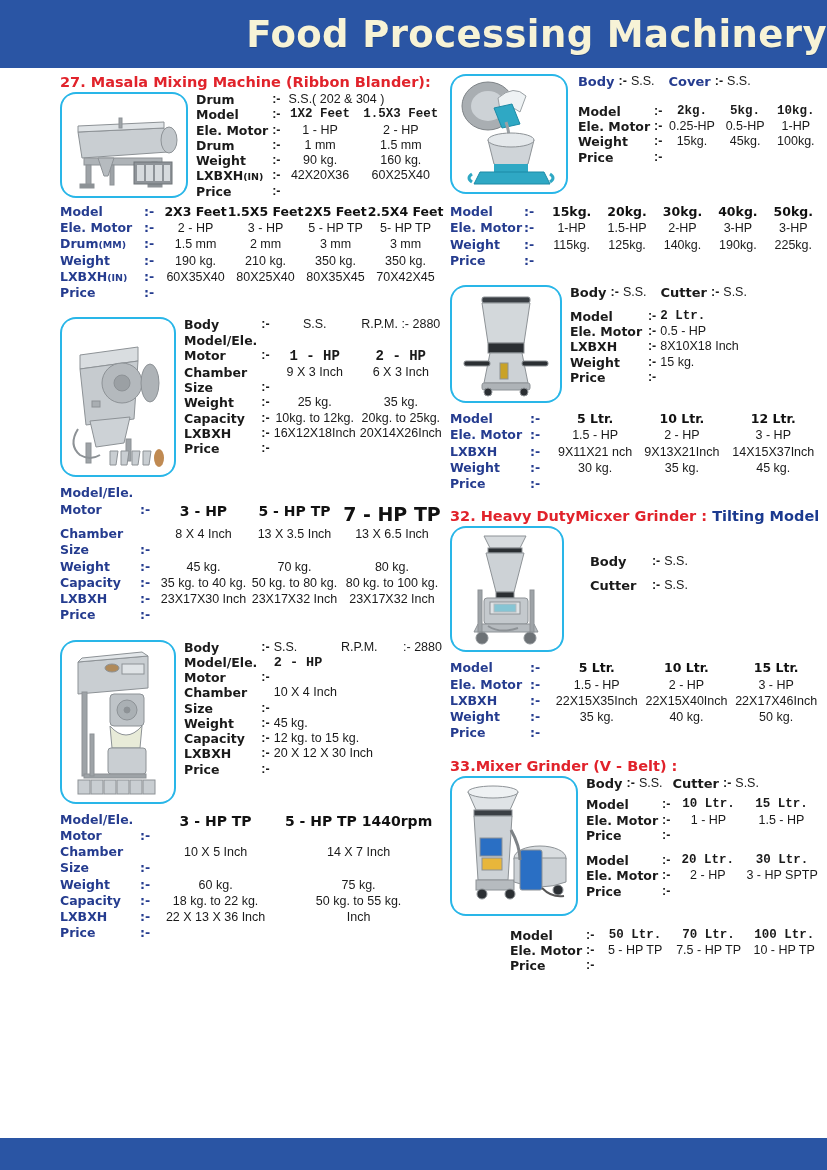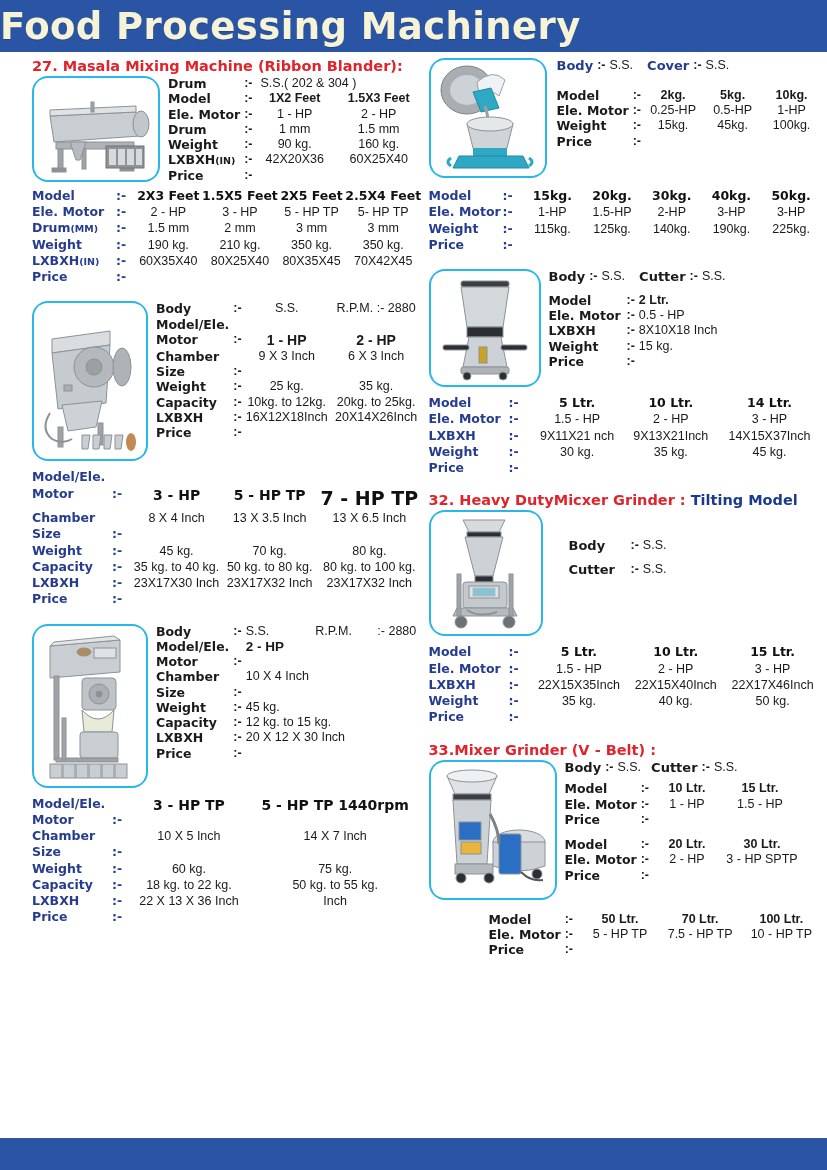--- a/index.html
+++ b/index.html
@@ -6,35 +6,35 @@
   html, body {
     width: 827px; height: 1170px;
     background: #ffffff;
     font-family: "Liberation Sans", sans-serif;
     overflow: hidden;
   }
   .page { position: relative; width: 827px; height: 1170px; background: #fff; }
 
   
   .banner {
-    height: 52px; background: #2a55a4;
-    display: flex; align-items: center; justify-content: flex-start;
+    height: 68px; background: #2a55a4;
+    display: flex; align-items: center; justify-content: flex-end;
   }
   .banner-title {
     color: #f7f3d6; font-size: 37px; font-weight: bold;
     letter-spacing: .4px; font-family: "DejaVu Sans", sans-serif;
     text-shadow: 0 1px 0 rgba(0,0,0,.18);
   }
   .footer-bar {
     position: absolute; left: 0; bottom: 0;
     width: 827px; height: 32px; background: #2a55a4;
   }
 
   
-  .cols { display: flex; padding: 6px 6px 0 24px; }
+  .cols { display: flex; padding: 6px 6px 0 16px; margin-left: 36px; }
   .col { width: 407px; }
   .col-left  { padding-left: 8px; }
   .col-right { padding-left: 6px; }
 
   
   .sec-head {
     font-size: 14.5px; font-weight: bold; color: #e1232b;
     font-family: "DejaVu Sans", sans-serif;
     white-space: nowrap; margin-bottom: 2px;
   }
@@ -60,21 +60,21 @@
   }
   td.lbl {
     color: #253c8f; font-weight: bold;
     font-family: "DejaVu Sans", sans-serif; font-size: 12.5px;
   }
   td.colon { color: #253c8f; font-weight: bold; padding-right: 4px; }
   td.val { text-align: center; font-size: 12.5px; }
   td.val-l { text-align: left; font-size: 12.5px; }
   td.hdr {
     text-align: center; font-weight: bold;
-    font-family: Liberation Sans, sans-serif; color: #111;
+    font-family: Liberation Mono, monospace; color: #111;
   }
   .lbl-sm { font-size: 9.5px; }
 
   
   table.wide { border-collapse: collapse; width: 100%; margin-top: 5px; }
   table.wide td {
     font-size: 12.5px; color: #1a1a1a; line-height: 1.3;
     white-space: nowrap; vertical-align: top;
   }
   table.wide td.lbl { color: #253c8f; font-weight: bold; font-family: "DejaVu Sans", sans-serif; }
@@ -700,21 +700,21 @@
           </div>
         </div>
 
         <table class="wide" style="margin-top:8px">
           <tbody>
               <tr>
             <td class="lbl" style="width:80px">Model</td>
             <td class="lbl" style="width:22px">:-</td>
             <td class="hdr">5 Ltr.</td>
             <td class="hdr">10 Ltr.</td>
-            <td class="hdr">14 Ltr.</td>
+            <td class="hdr">12 Ltr.</td>
           </tr>
           <tr>
             <td class="lbl">Ele. Motor</td>
             <td class="lbl">:-</td>
             <td class="val">1.5 - HP</td>
             <td class="val">2 - HP</td>
             <td class="val">3 - HP</td>
           </tr>
           <tr>
             <td class="lbl">LXBXH</td>

